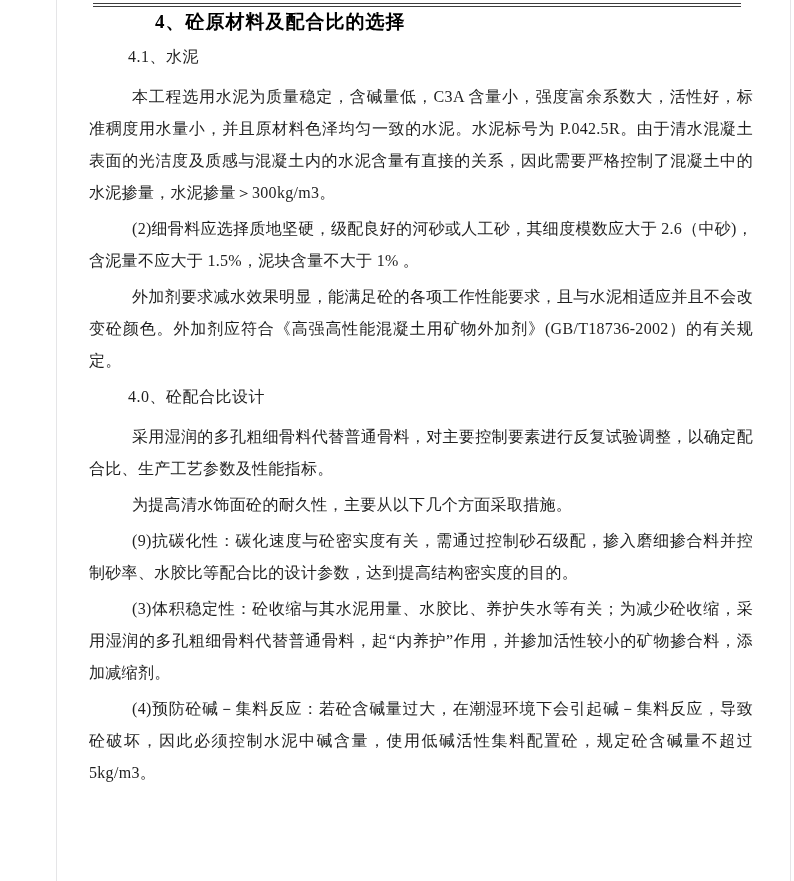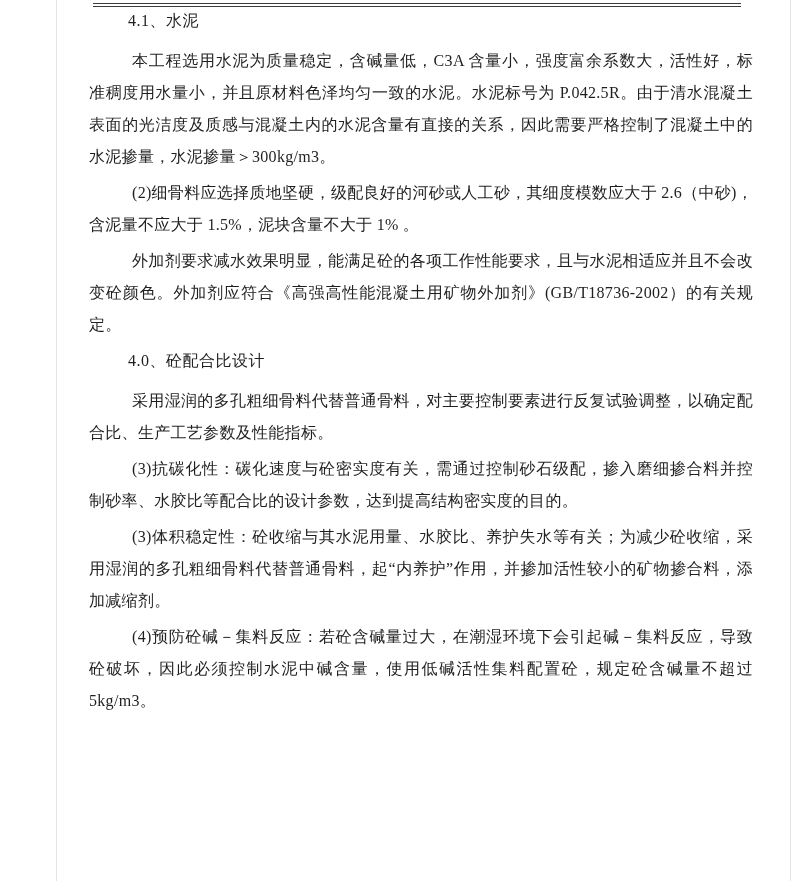--- a/index.html
+++ b/index.html
@@ -67,25 +67,27 @@
 </style>
 </head>
 <body>
 
 <div class="canvas">
   <div class="page-edge left"></div>
   <div class="page-edge right"></div>
   <div class="header-rule"></div>
 
   <div class="content">
+    <h1 class="doc-title">4、砼原材料及配合比的选择</h1>
     <div>
         <div class="heading">4.1、水泥</div>
         <p class="para">本工程选用水泥为质量稳定，含碱量低，C3A 含量小，强度富余系数大，活性好，标准稠度用水量小，并且原材料色泽均匀一致的水泥。水泥标号为 P.042.5R。由于清水混凝土表面的光洁度及质感与混凝土内的水泥含量有直接的关系，因此需要严格控制了混凝土中的水泥掺量，水泥掺量＞300kg/m3。</p>
         <p class="para">(2)细骨料应选择质地坚硬，级配良好的河砂或人工砂，其细度模数应大于 2.6（中砂)，含泥量不应大于 1.5%，泥块含量不大于 1% 。</p>
         <p class="para">外加剂要求减水效果明显，能满足砼的各项工作性能要求，且与水泥相适应并且不会改变砼颜色。外加剂应符合《高强高性能混凝土用矿物外加剂》(GB/T18736-2002）的有关规定。</p>
         <div class="heading">4.0、砼配合比设计</div>
         <p class="para">采用湿润的多孔粗细骨料代替普通骨料，对主要控制要素进行反复试验调整，以确定配合比、生产工艺参数及性能指标。</p>
-        <p class="para">(3)抗碳化性：碳化速度与砼密实度有关，需通过控制砂石级配，掺入磨细掺合料并控制砂率、水胶比等配合比的设计参数，达到提高结构密实度的目的。</p>
+        <p class="para">为提高清水饰面砼的耐久性，主要从以下几个方面采取措施。</p>
+        <p class="para">(9)抗碳化性：碳化速度与砼密实度有关，需通过控制砂石级配，掺入磨细掺合料并控制砂率、水胶比等配合比的设计参数，达到提高结构密实度的目的。</p>
         <p class="para">(3)体积稳定性：砼收缩与其水泥用量、水胶比、养护失水等有关；为减少砼收缩，采用湿润的多孔粗细骨料代替普通骨料，起“内养护”作用，并掺加活性较小的矿物掺合料，添加减缩剂。</p>
         <p class="para">(4)预防砼碱－集料反应：若砼含碱量过大，在潮湿环境下会引起碱－集料反应，导致砼破坏，因此必须控制水泥中碱含量，使用低碱活性集料配置砼，规定砼含碱量不超过 5kg/m3。</p>
       </div>
   </div>
 </div>
 
 </body></html>

